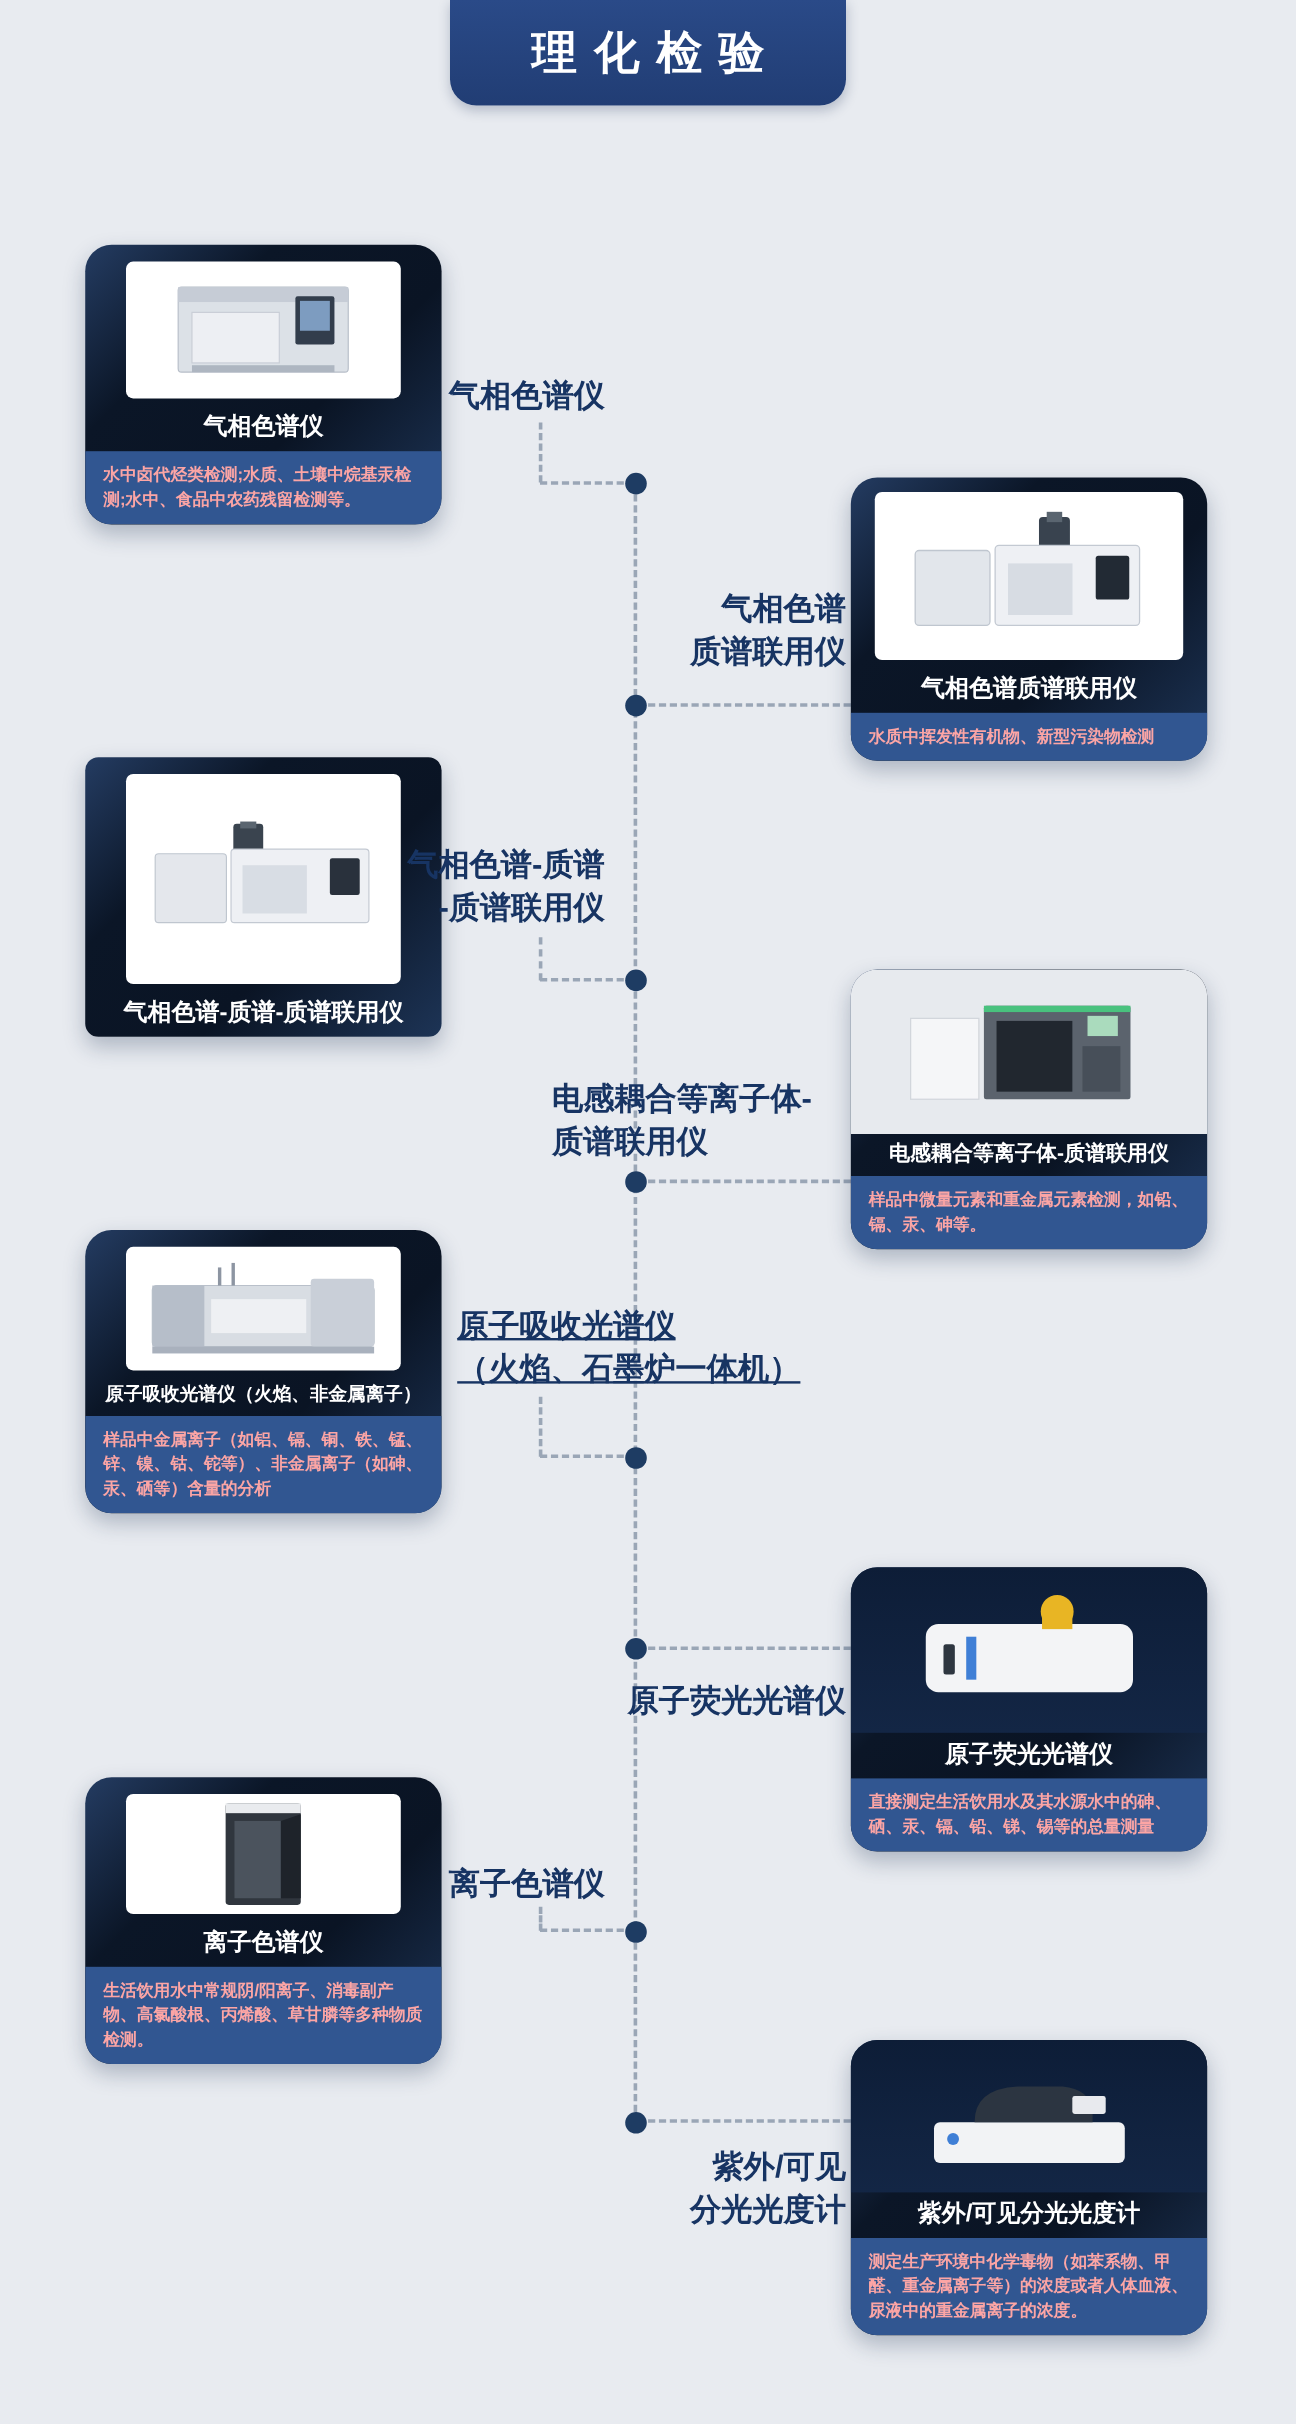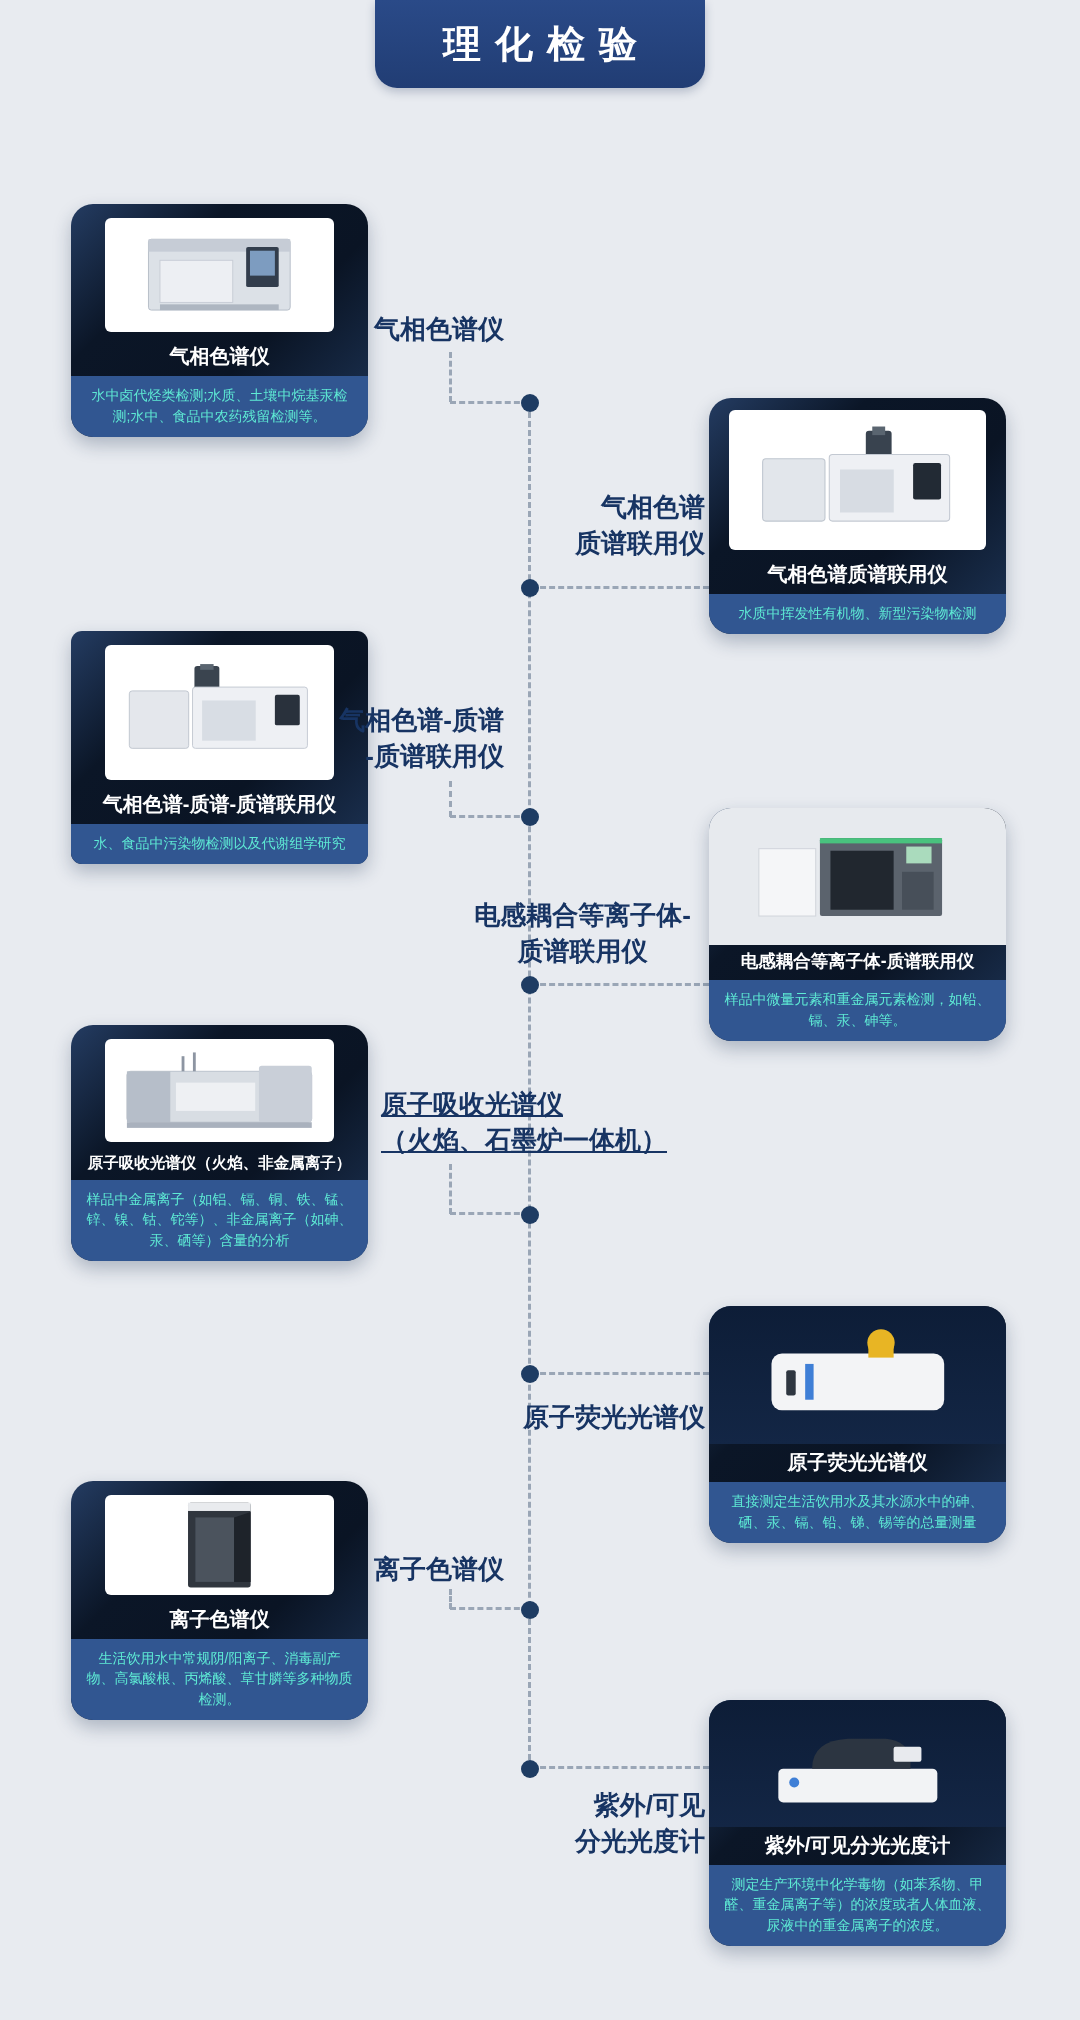--- a/index.html
+++ b/index.html
@@ -12,38 +12,38 @@
     box-shadow:0 4px 10px rgba(30,50,90,.25);z-index:4;}
   .banner-title{color:#ffffff;font-size:38px;font-weight:bold;letter-spacing:14px;text-indent:14px;white-space:nowrap;}
 
   .tl-line{position:absolute;left:528px;top:403px;height:1366px;width:0;border-left:3px dashed #9aa6b6;z-index:1;}
   .dash-h{position:absolute;height:0;border-top:3px dashed #9aa6b6;z-index:1;}
   .dash-v{position:absolute;width:0;border-left:3px dashed #9aa6b6;z-index:1;}
   .dot{position:absolute;width:18px;height:18px;border-radius:50%;background:#1e3c63;z-index:2;}
 
   .tl-label{position:absolute;color:#173463;font-weight:bold;font-size:26px;line-height:1.38;z-index:3;}
   .right-align{text-align:right;}
-  .center-align{text-align:center;}
+  .center-align{text-align:left;}
   .left-align{text-align:left;}
 
   .card{position:absolute;width:297px;border-radius:22px;display:flex;flex-direction:column;overflow:hidden;
     background:linear-gradient(135deg,#243c62 0%,#0b1627 30%,#0a1424 62%,#1d3456 100%);
     box-shadow:0 8px 18px rgba(25,45,80,.28);z-index:2;}
   .photo{flex:1 1 auto;display:flex;align-items:center;justify-content:center;min-height:0;overflow:hidden;}
   .photo-inset{background:#ffffff;margin:14px 34px 6px;border-radius:6px;}
   .photo-inset-wide{background:#ffffff;margin:12px 20px 6px;border-radius:6px;}
   .photo-full-light{background:#e7eaee;margin:0;}
   .photo-full-dark{background:linear-gradient(180deg,#0d1d37,#132645);margin:0;}
   .photo svg{width:92%;height:92%;}
   .photo-full-light svg,.photo-full-dark svg{width:78%;height:86%;}
 
   .card-title{color:#ffffff;font-weight:bold;text-align:center;font-size:20px;padding:6px 10px 8px;line-height:1.2;white-space:nowrap;}
   .t-sm{font-size:17.5px;}
   .t-xs{font-size:15.5px;}
-  .card-desc{background:#315691;color:#5eead4;font-size:14px;line-height:1.45;text-align:center;padding:9px 15px 11px;}
+  .card-desc{background:#315691;color:#fca5a5;font-size:14px;line-height:1.45;padding:9px 15px 11px;font-weight:bold;}
 </style>
 </head>
 <body>
 
 <div class="canvas">
 
   <div class="banner">
     <div class="banner-title">理化检验</div>
   </div>
 
@@ -139,21 +139,20 @@
       <svg viewBox="0 0 220 100" preserveAspectRatio="xMidYMid meet">
         <rect x="84" y="2" width="26" height="32" rx="3" fill="#3a444f"></rect>
         <rect x="90" y="0" width="14" height="6" fill="#5a6570"></rect>
         <rect x="16" y="28" width="62" height="60" rx="3" fill="#e4e7ec" stroke="#bfc6cf"></rect>
         <rect x="82" y="24" width="120" height="64" rx="3" fill="#eef0f4" stroke="#c3c9d2"></rect>
         <rect x="168" y="32" width="26" height="32" rx="2" fill="#29313c"></rect>
         <rect x="92" y="38" width="56" height="42" fill="#d8dde4"></rect>
       </svg>
     </div>
     <div class="card-title">气相色谱-质谱-质谱联用仪</div>
-    <div class="card-desc">水、食品中污染物检测以及代谢组学研究</div>
   </div>
 
   <div class="card" style="left:709px;top:808px;height:233px;">
     <div class="photo photo-full-light">
       <svg viewBox="0 0 220 110" preserveAspectRatio="xMidYMid meet">
         <rect x="16" y="28" width="54" height="64" fill="#f5f6f8" stroke="#d2d6dc"></rect>
         <rect x="74" y="18" width="116" height="74" rx="2" fill="#5b636d"></rect>
         <rect x="74" y="18" width="116" height="5" fill="#49c27e"></rect>
         <rect x="84" y="30" width="60" height="56" fill="#21272f"></rect>
         <rect x="156" y="26" width="24" height="16" fill="#aadbbd"></rect>

